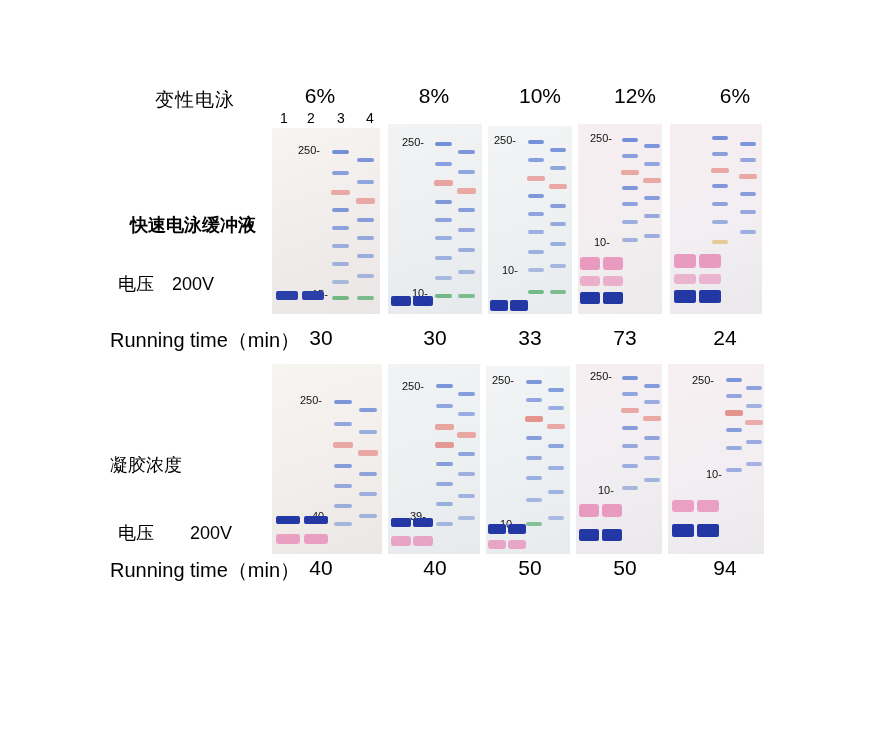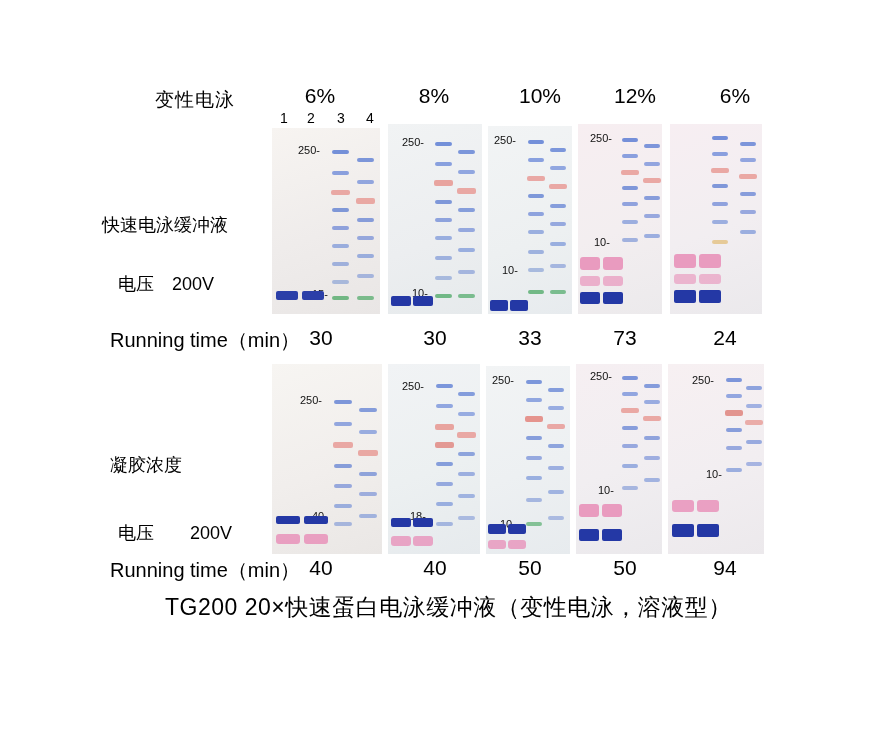--- a/index.html
+++ b/index.html
@@ -42,21 +42,21 @@
   <div class="txt pct" style="left:404px;top:84px;width:60px;">8%</div>
   <div class="txt pct" style="left:505px;top:84px;width:70px;">10%</div>
   <div class="txt pct" style="left:600px;top:84px;width:70px;">12%</div>
   <div class="txt pct" style="left:700px;top:84px;width:70px;">6%</div>
 
   <div class="txt lanenum" style="left:280px;top:110px;">1</div>
   <div class="txt lanenum" style="left:307px;top:110px;">2</div>
   <div class="txt lanenum" style="left:337px;top:110px;">3</div>
   <div class="txt lanenum" style="left:366px;top:110px;">4</div>
 
-  <div class="txt side-label" style="left:102px;top:213px;">快速电泳缓冲液</div>
+  <div class="txt side-label" style="left:130px;top:213px;font-weight:bold;">快速电泳缓冲液</div>
   <div class="txt side-label" style="left:118px;top:272px;">电压　200V</div>
 
   <div class="gel" style="left:272px;top:128px;width:108px;height:186px;background:linear-gradient(160deg,#f7f4f1 0%,#efeceb 55%,#e9e6e5 100%);">
     <div class="mk" style="left:26px;top:16px;">250-</div>
     <div class="mk" style="left:40px;top:160px;">15-</div>
 
     <div class="band" style="left:60px;top:22px;width:17px;height:4px;background:#4a6fd0;opacity:.75;"></div>
     <div class="band" style="left:60px;top:43px;width:17px;height:4px;background:#5d7ed6;opacity:.7;"></div>
     <div class="band" style="left:59px;top:62px;width:19px;height:5px;background:#e79b96;opacity:.85;"></div>
     <div class="band" style="left:60px;top:80px;width:17px;height:4px;background:#4f72cf;opacity:.7;"></div>
@@ -200,21 +200,21 @@
     <div class="band" style="left:87px;top:128px;width:18px;height:4px;background:#5b7ad2;opacity:.55;"></div>
     <div class="band" style="left:87px;top:150px;width:18px;height:4px;background:#6384d4;opacity:.55;"></div>
     <div class="band" style="left:4px;top:152px;width:24px;height:8px;background:#2438a5;"></div>
     <div class="band" style="left:32px;top:152px;width:24px;height:8px;background:#2438a5;"></div>
     <div class="smear" style="left:4px;top:170px;width:24px;height:10px;background:#e887b4;opacity:.75;"></div>
     <div class="smear" style="left:32px;top:170px;width:24px;height:10px;background:#e887b4;opacity:.75;"></div>
   </div>
 
   <div class="gel" style="left:388px;top:364px;width:92px;height:190px;background:linear-gradient(160deg,#f1f3f5 0%,#ecf0f1 55%,#e6eaed 100%);">
     <div class="mk" style="left:14px;top:16px;">250-</div>
-    <div class="mk" style="left:22px;top:146px;">18-</div>
+    <div class="mk" style="left:22px;top:146px;">39-</div>
     <div class="band" style="left:48px;top:20px;width:17px;height:4px;background:#4a6fd0;opacity:.7;"></div>
     <div class="band" style="left:48px;top:40px;width:17px;height:4px;background:#5d7ed6;opacity:.65;"></div>
     <div class="band" style="left:47px;top:60px;width:19px;height:6px;background:#e79b96;opacity:.9;"></div>
     <div class="band" style="left:47px;top:78px;width:19px;height:6px;background:#e08a84;opacity:.85;"></div>
     <div class="band" style="left:48px;top:98px;width:17px;height:4px;background:#4f72cf;opacity:.65;"></div>
     <div class="band" style="left:48px;top:118px;width:17px;height:4px;background:#5b7ad2;opacity:.6;"></div>
     <div class="band" style="left:48px;top:138px;width:17px;height:4px;background:#6384d4;opacity:.6;"></div>
     <div class="band" style="left:48px;top:158px;width:17px;height:4px;background:#6b88d2;opacity:.55;"></div>
     <div class="band" style="left:70px;top:28px;width:17px;height:4px;background:#4a6fd0;opacity:.65;"></div>
     <div class="band" style="left:70px;top:48px;width:17px;height:4px;background:#5d7ed6;opacity:.6;"></div>
@@ -295,15 +295,14 @@
     <div class="band" style="left:29px;top:160px;width:22px;height:13px;background:#2438a5;"></div>
   </div>
 
   <div class="txt rt-label" style="left:110px;top:557px;">Running time（min）</div>
   <div class="txt rt-val" style="left:296px;top:556px;width:50px;">40</div>
   <div class="txt rt-val" style="left:410px;top:556px;width:50px;">40</div>
   <div class="txt rt-val" style="left:505px;top:556px;width:50px;">50</div>
   <div class="txt rt-val" style="left:600px;top:556px;width:50px;">50</div>
   <div class="txt rt-val" style="left:700px;top:556px;width:50px;">94</div>
 
-  <div class="txt caption" style="left:165px;top:592px;">TG200  20×快速蛋白电泳缓冲液（变性电泳，溶液型）</div>
 
 </div>
 
 </body></html>

